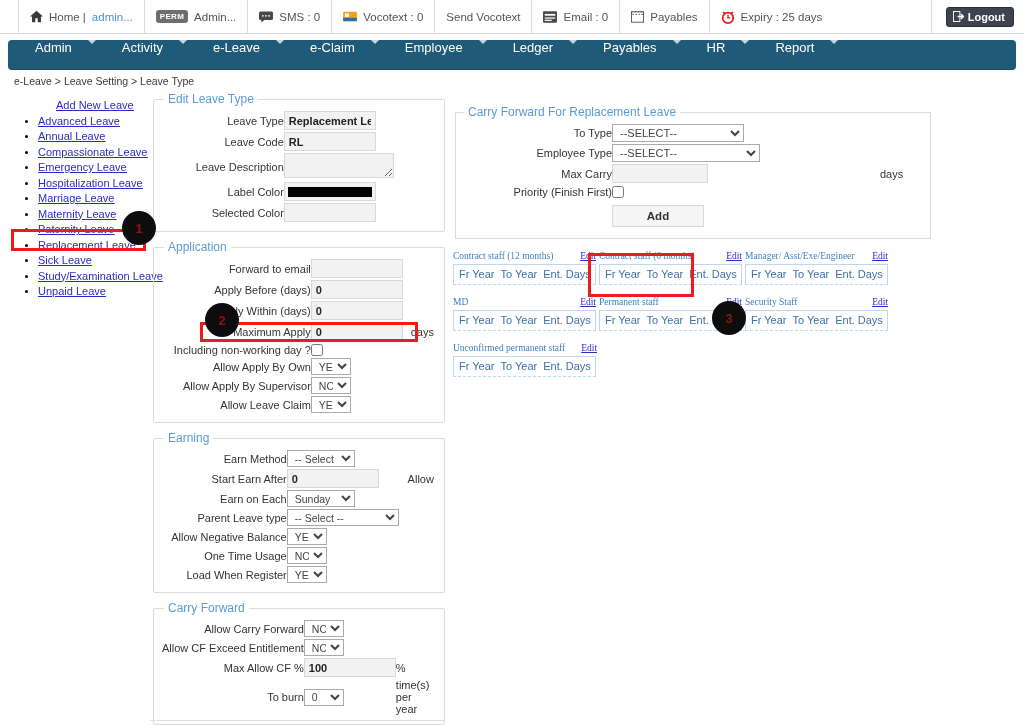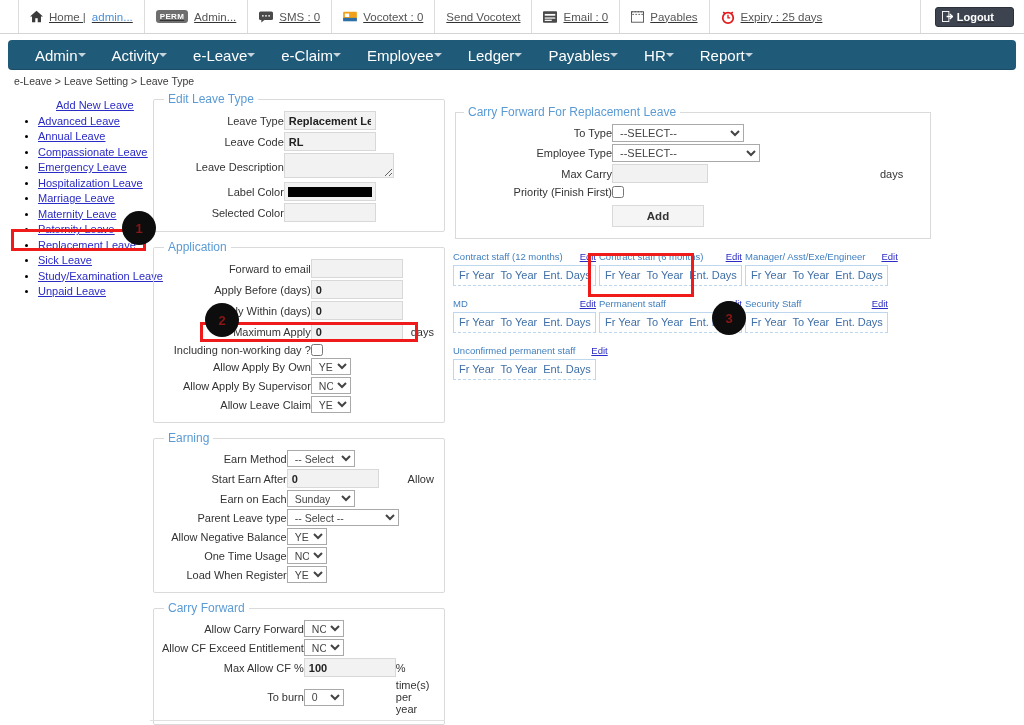--- a/index.html
+++ b/index.html
@@ -13,60 +13,59 @@
     overflow: hidden;
   }
   
   #topbar {
     height: 34px;
     display: flex;
     align-items: stretch;
     border-bottom: 1px solid #d5d5d5;
     background: #ffffff;
     padding-left: 18px;
-    text-decoration: underline;
   }
   .tb-item {
     display: flex; align-items: center; gap: 6px;
     padding: 0 11px;
     border-left: 1px solid #dcdcdc;
     color: #555; font-size: 11.5px;
     white-space: nowrap;
   }
   .tb-item:first-child { border-left: 1px solid #dcdcdc; }
   .tb-link { color: #4a90d9; }
   .tb-spacer { flex: 1 1 auto; border: none; }
   .tb-right { display: flex; align-items: center; padding: 0 10px 0 14px; border-left: 1px solid #dcdcdc; }
   .logout-btn {
     display: inline-flex; align-items: center; gap: 4px;
     background: #3d4450; color: #fff;
     border: 1px solid #2b313a;
     border-radius: 3px;
-    padding: 3px 19px 3px 6px;
+    padding: 3px 8px 3px 6px;
     font-size: 11px; font-weight: bold;
   }
   .ico { display: inline-block; line-height: 1; }
   .ico svg { display: block; }
   .perm-badge {
     background: #6e6e6e; color: #fff; font-size: 8px; font-weight: bold;
     border-radius: 3px; padding: 2px 4px; letter-spacing: .3px;
   }
   
   #navbar {
     margin: 6px 8px 0 8px;
     height: 30px;
     background: #1f5a78;
     border-radius: 4px;
     display: flex; align-items: center;
     padding-left: 14px;
     box-shadow: inset 0 -1px 0 rgba(0,0,0,.15);
   }
   .nav-item {
-    color: #ffffff; font-size: 15px;
-    padding: 0 13px; display: flex; align-items: center; gap: 0;
+    color: #ffffff; font-size: 13px;
+    padding: 0 13px; display: flex; align-items: flex-start; gap: 16px;
     height: 100%;
   }
   .caret {
     width: 0; height: 0;
     border-left: 4px solid transparent;
     border-right: 4px solid transparent;
     border-top: 4px solid rgba(255,255,255,.75);
     display: inline-block;
   }
   
@@ -141,21 +140,21 @@
   .add-btn {
     width: 92px; height: 22px; background: #f5f5f5;
     border: 1px solid #d9d9d9; font-size: 11.5px; font-weight: bold; color: #333;
   }
 
   
   #cards { display: grid; grid-template-columns: 143px 143px 143px; gap: 0 3px; }
   .card { margin-bottom: 12px; }
   .card-head {
     display: flex; justify-content: space-between; align-items: baseline;
-    font-size: 9.5px; color: #3f7fbf; margin-bottom: 3px; white-space: nowrap;
+    font-size: 9.5px; color: #3f7fbf; margin-bottom: 3px; white-space: nowrap; font-family: Liberation Serif, serif;
   }
   .card-head .edit { color: #2b2bc6; text-decoration: underline; font-size: 9.5px; padding-left: 16px; }
   .card-table {
     border: 1px solid #bdd7ee; border-bottom: 1px dashed #bdd7ee;
     display: flex; gap: 6px; padding: 3px 5px 4px 5px;
     font-size: 11px; color: #3f6fa8;
   }
   .card-table span { white-space: nowrap; }
 
   

